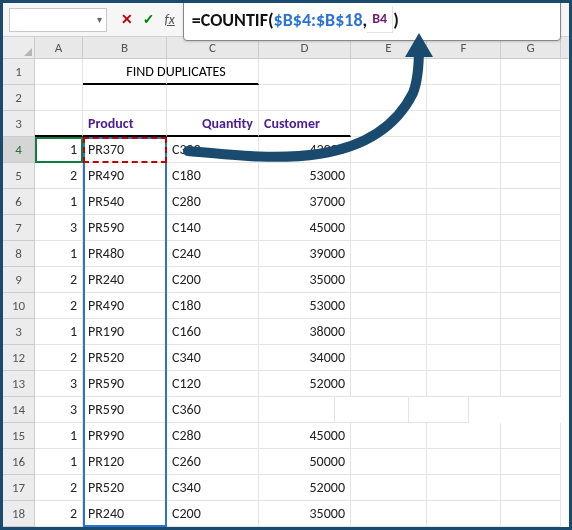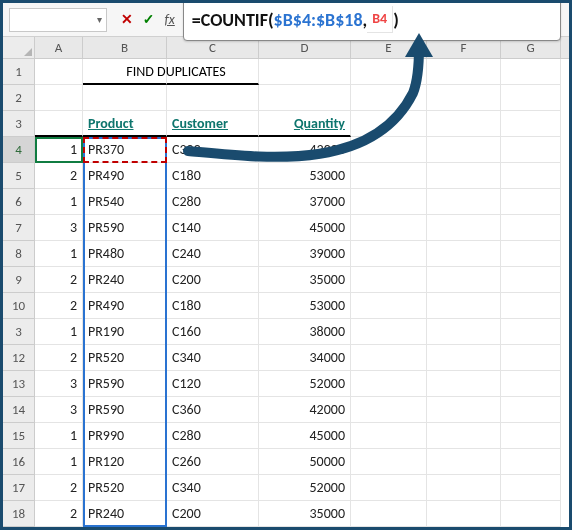--- a/index.html
+++ b/index.html
@@ -64,21 +64,21 @@
     padding: 0 8px;
     font-size: 18px;
     font-weight: 600;
     box-shadow: 0 1px 2px rgba(0,0,0,0.15);
     position: relative;
     z-index: 3;
   }
   .formula-display .eq-fn { color: #111; }
   .formula-display .paren, .formula-display .comma { color: #111; }
   .formula-display .range  { color: #2a73d1; }
-  .formula-display .cell   { color: #ef4444; }
+  .formula-display .cell   { color: #701a75; }
 
   
   .colhdr {
     display: flex;
     height: 22px;
     background: #e8e8e8;
     border-bottom: 1px solid #ccc;
   }
   .corner {
     width: 32px;
@@ -142,21 +142,21 @@
   .cell.num { text-align: right; }
 
   .title-cell {
     font-weight: 400;
     color: #000;
     text-align: center;
   }
   .title-underline {
     border-bottom: 2px solid #000 !important;
   }
-  .hdr3 { font-weight: 700; color:#0f766e; border-bottom: 2px solid #000 !important; text-decoration: underline; }
+  .hdr3 { font-weight: 700; color:#4c1d95; border-bottom: 2px solid #000 !important; }
 
   
   .active-cell-outline {
     position: absolute;
     left: 32px;
     top: calc(26px * 3);
     width: 48px;
     height: 26px;
     border: 2px solid #107c41;
     pointer-events: none;
@@ -253,22 +253,22 @@
     <div class="cell cD"></div>
     <div class="cell cE"></div>
     <div class="cell cF"></div>
     <div class="cell cG"></div>
   </div>
 
   <div class="row">
     <div class="rh">3</div>
     <div class="cell cA hdr3"></div>
     <div class="cell cB hdr3">Product</div>
+    <div class="cell cD hdr3 num">Quantity</div>
     <div class="cell cC hdr3">Customer</div>
-    <div class="cell cD hdr3 num">Quantity</div>
     <div class="cell cE"></div>
     <div class="cell cF"></div>
     <div class="cell cG"></div>
   </div>
 
   <div class="row">
     <div class="rh sel">4</div>
     <div class="cell cA num">1</div>
     <div class="cell cB">PR370</div>
     <div class="cell cC">C300</div>
@@ -365,21 +365,20 @@
     <div class="cell cD num">52000</div>
     <div class="cell cE"></div>
     <div class="cell cF"></div>
     <div class="cell cG"></div>
   </div>
   <div class="row">
     <div class="rh">14</div>
     <div class="cell cA num">3</div>
     <div class="cell cB">PR590</div>
     <div class="cell cC">C360</div>
-    <div class="cell cD num">42000</div>
     <div class="cell cE"></div>
     <div class="cell cF"></div>
     <div class="cell cG"></div>
   </div>
   <div class="row">
     <div class="rh">15</div>
     <div class="cell cA num">1</div>
     <div class="cell cB">PR990</div>
     <div class="cell cC">C280</div>
     <div class="cell cD num">45000</div>

